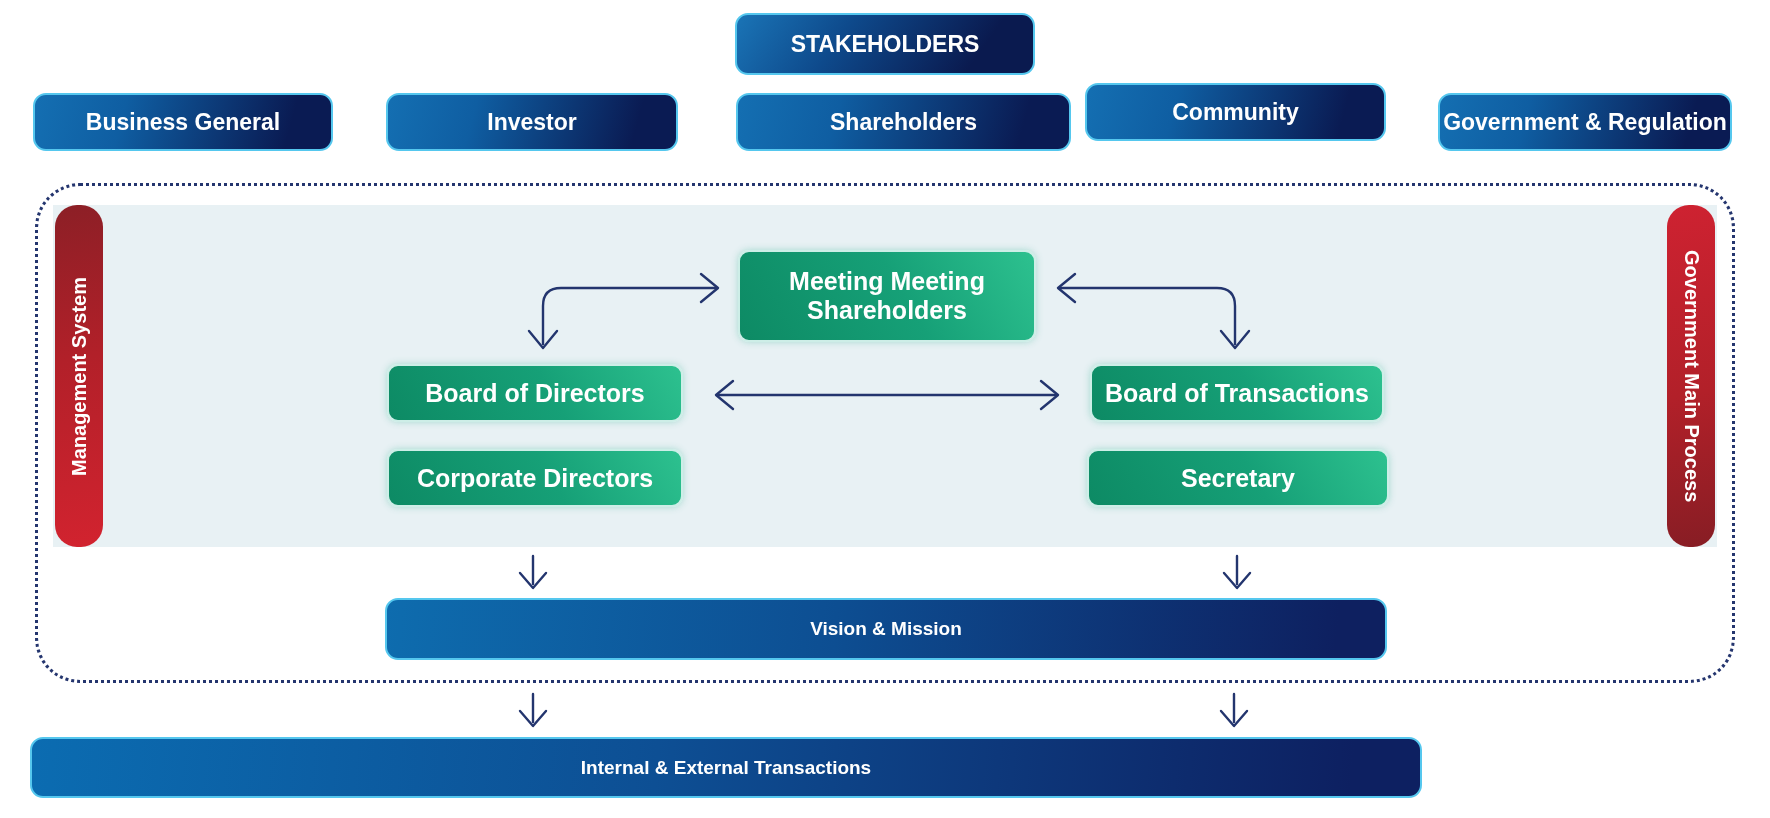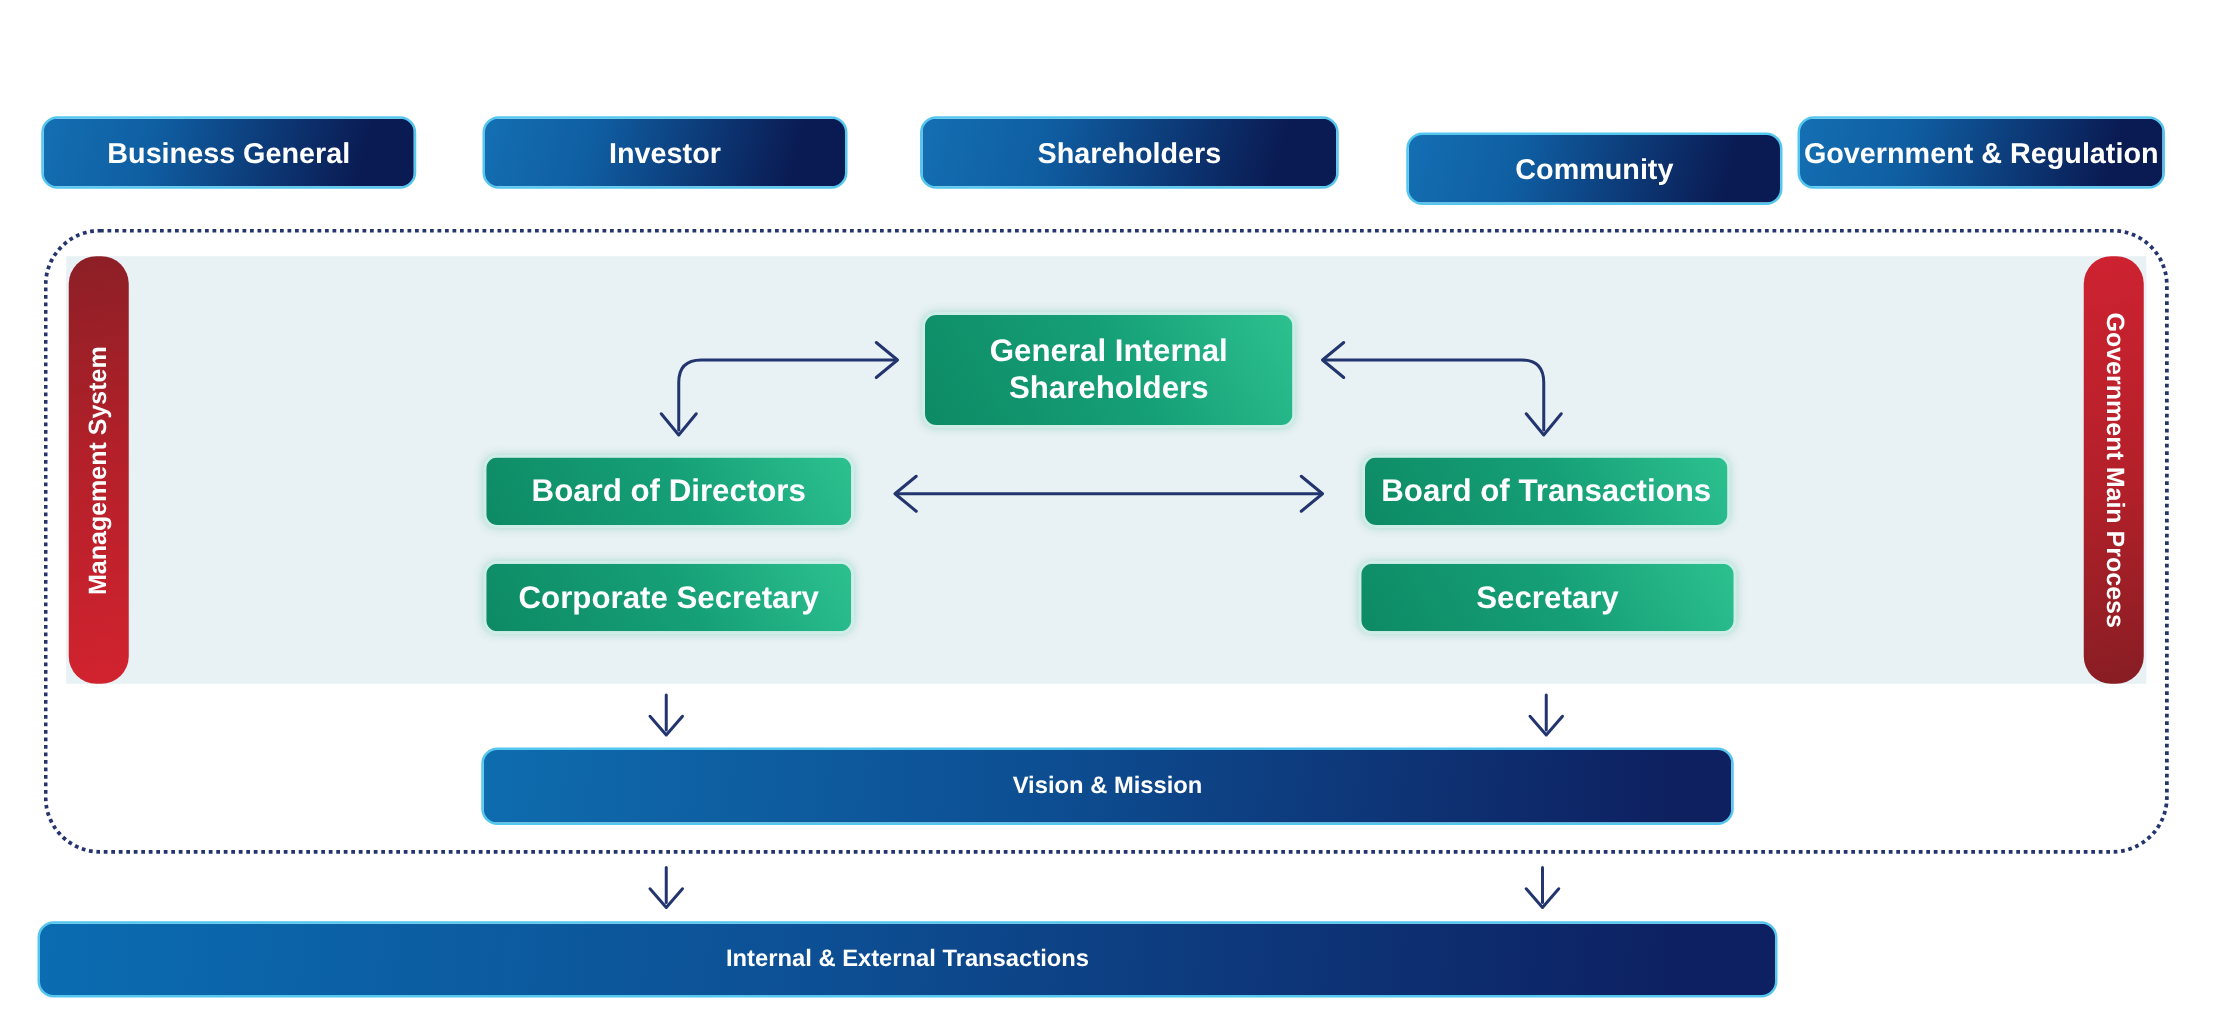--- a/index.html
+++ b/index.html
@@ -86,59 +86,62 @@
   svg.arrows path {
     stroke: #23356e; stroke-width: 2.4; fill: none;
     stroke-linecap: round; stroke-linejoin: round;
   }
 </style>
 </head>
 <body>
 
 <div class="canvas">
 
+  <div class="node blue-box diag" style="left:735px; top:13px; width:300px; height:62px;">
+    <span>STAKEHOLDERS</span>
+  </div>
 
   <div class="node blue-box" style="left:33px; top:93px; width:300px; height:58px;">
     <span>Business General</span>
   </div>
   <div class="node blue-box" style="left:386px; top:93px; width:292px; height:58px;">
     <span>Investor</span>
   </div>
   <div class="node blue-box" style="left:736px; top:93px; width:335px; height:58px;">
     <span>Shareholders</span>
   </div>
-  <div class="node blue-box" style="left:1085px; top:106px; width:301px; height:58px;margin-left:40px;">
+  <div class="node blue-box" style="left:1085px; top:83px; width:301px; height:58px;">
     <span>Community</span>
   </div>
   <div class="node blue-box" style="left:1438px; top:93px; width:294px; height:58px;">
     <span>Government &amp; Regulation</span>
   </div>
 
   <div class="dotted-frame"></div>
 
   <div class="light-panel"></div>
 
   <div class="red-bar left">
     <span class="vtext-up">Management System</span>
   </div>
   <div class="red-bar right">
     <span class="vtext-down">Government Main Process</span>
   </div>
 
   <div class="node green-box" style="left:738px; top:250px; width:298px; height:92px;">
-    <span class="gms-label">General Internal Shareholders</span>
+    <span class="gms-label">Meeting Meeting Shareholders</span>
   </div>
   <div class="node green-box" style="left:387px; top:364px; width:296px; height:58px;">
     <span>Board of Directors</span>
   </div>
   <div class="node green-box" style="left:1090px; top:364px; width:294px; height:58px;">
     <span>Board of Transactions</span>
   </div>
   <div class="node green-box" style="left:387px; top:449px; width:296px; height:58px;">
-    <span>Corporate Secretary</span>
+    <span>Corporate Directors</span>
   </div>
   <div class="node green-box" style="left:1087px; top:449px; width:302px; height:58px;">
     <span>Secretary</span>
   </div>
 
   <div class="node wide-bar vision-bar" style="left:385px; top:598px; width:1002px; height:62px;">
     <span>Vision &amp; Mission</span>
   </div>
 
   <div class="node wide-bar bottom-bar" style="left:30px; top:737px; width:1392px; height:61px;">

